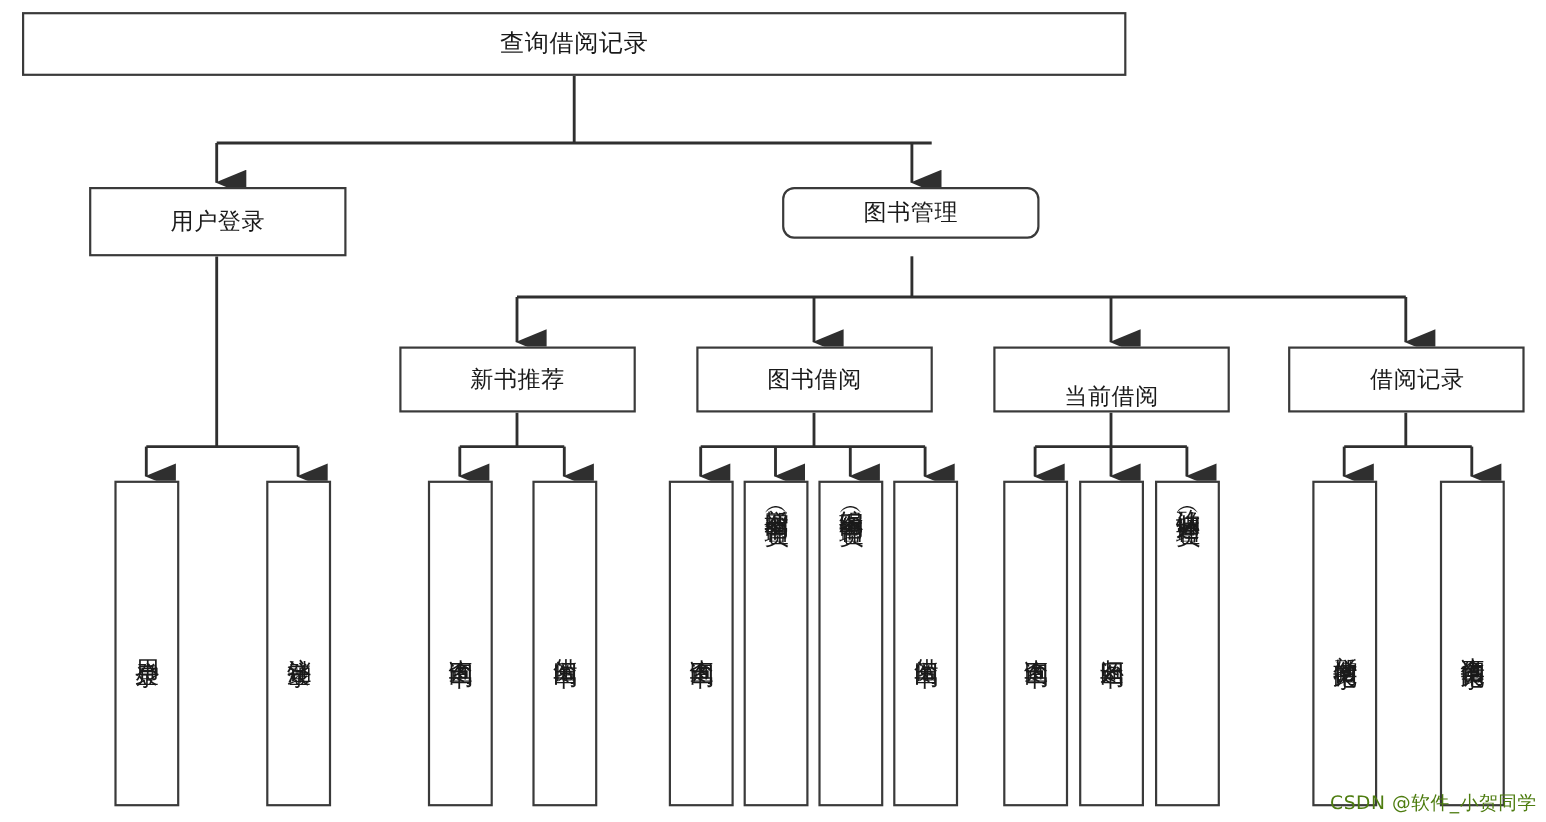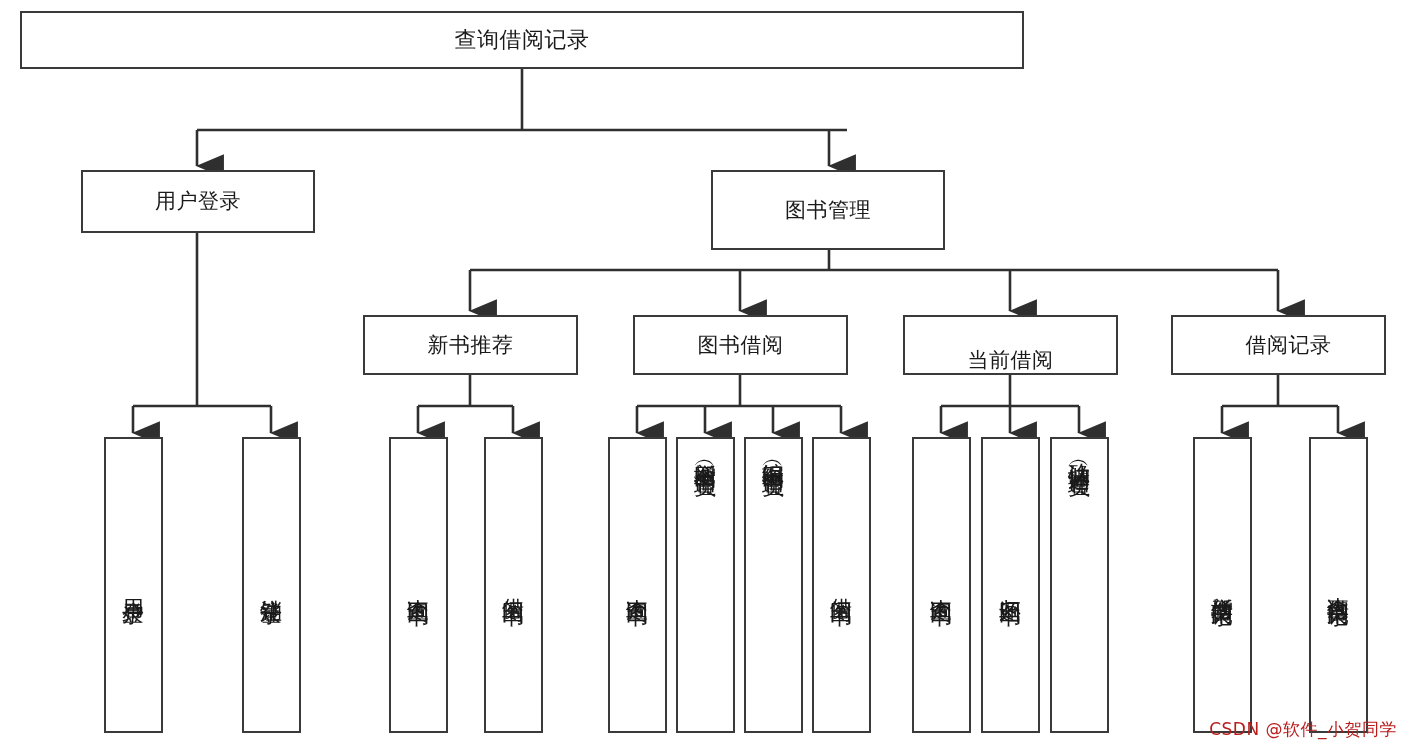--- a/index.html
+++ b/index.html
@@ -65,21 +65,21 @@
   }
   .node.vert.center {
     align-items: center;
     padding-top: 0;
   }
   #watermark {
     position: absolute;
     right: 8px;
     bottom: 6px;
     font-size: 17px;
-    color: #b91c1c;
+    color: #4d7c0f;
     z-index: 5;
     white-space: nowrap;
     letter-spacing: 0.5px;
   }
 </style>
 </head>
 <body>
 
 <div id="canvas">
 
@@ -134,21 +134,21 @@
     </g>
   </svg>
 
   <div class="node horiz root" style="left:20px; top:11px; width:1004px; height:58px;">
     <span class="lbl">查询借阅记录</span>
   </div>
 
   <div class="node horiz" style="left:81px; top:170px; width:234px; height:63px;">
     <span class="lbl">用户登录</span>
   </div>
-  <div class="node horiz" style="left:711px; top:170px; width:234px; height:80px;">
+  <div class="node horiz" style="left:711px; top:170px; width:234px; height:47px;border-radius:11px;">
     <span class="lbl">图书管理</span>
   </div>
 
   <div class="node horiz" style="left:363px; top:315px; width:215px; height:60px;">
     <span class="lbl">新书推荐</span>
   </div>
   <div class="node horiz" style="left:633px; top:315px; width:215px; height:60px;">
     <span class="lbl">图书借阅</span>
   </div>
   <div class="node horiz" style="left:903px; top:315px; width:215px; height:60px;align-items:flex-end;">

